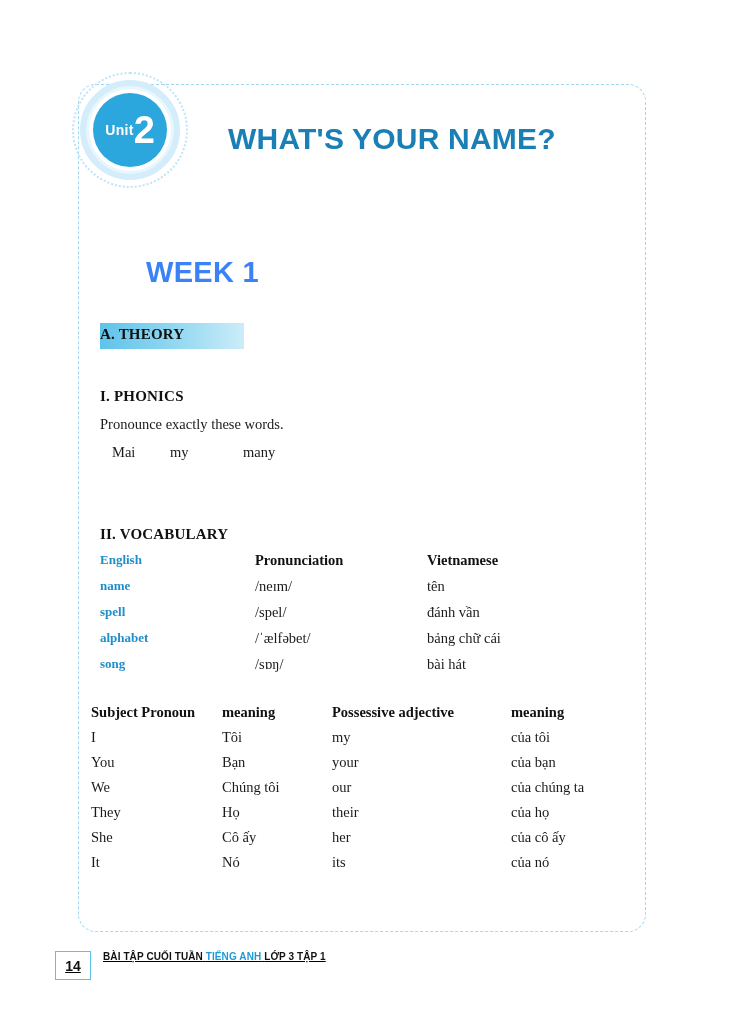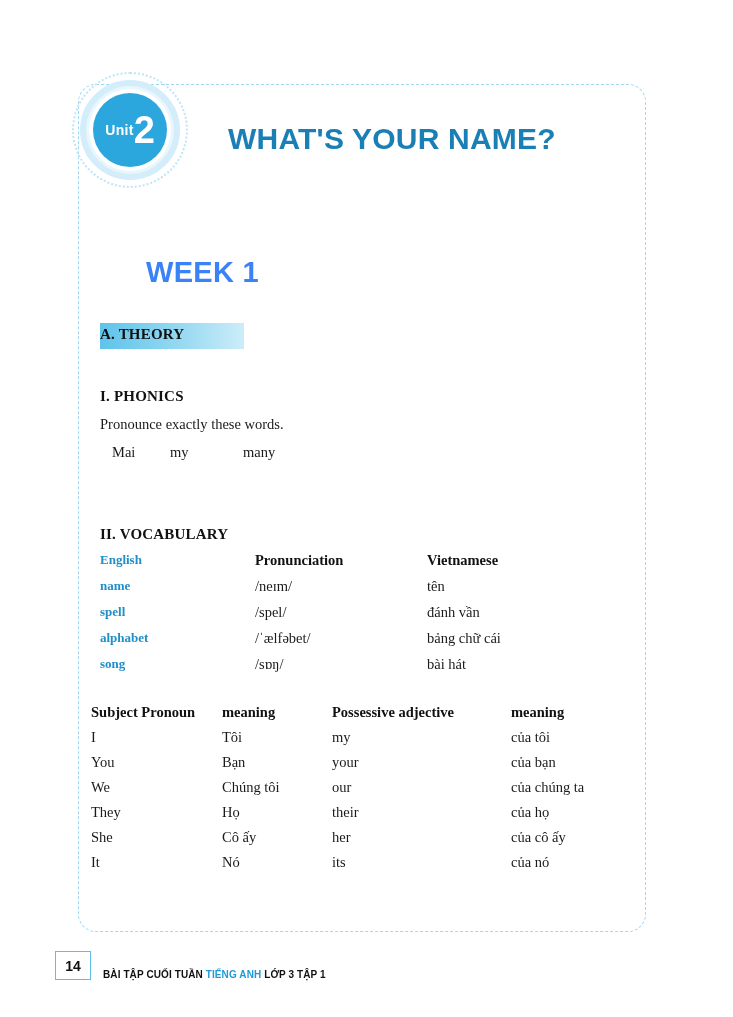--- a/index.html
+++ b/index.html
@@ -226,21 +226,22 @@
     font-weight: bold;
     color: #111111;
   }
 
   
   .footer {
     position: absolute;
     left: 55px;
     top: 951px;
     display: flex;
-    align-items: flex-end;
+    align-items: flex-start;
+    text-decoration: underline;
   }
   .page-num-box {
     width: 34px;
     height: 27px;
     border: 1px solid #5cc0e8;
     background: #ffffff;
     display: flex;
     align-items: center;
     justify-content: center;
     font-family: "Liberation Sans", sans-serif;

